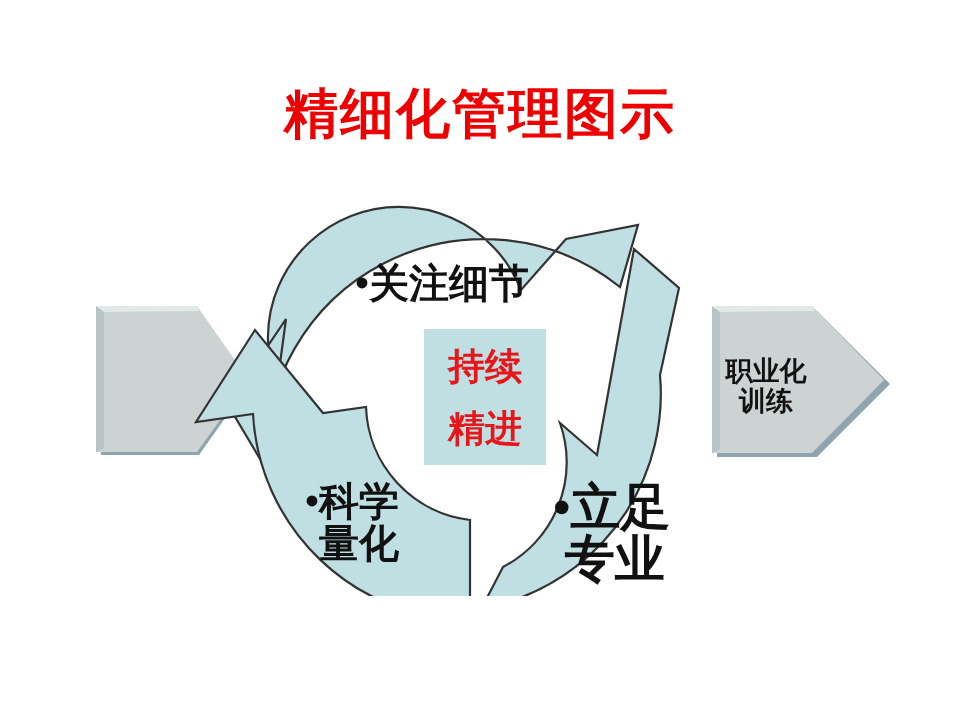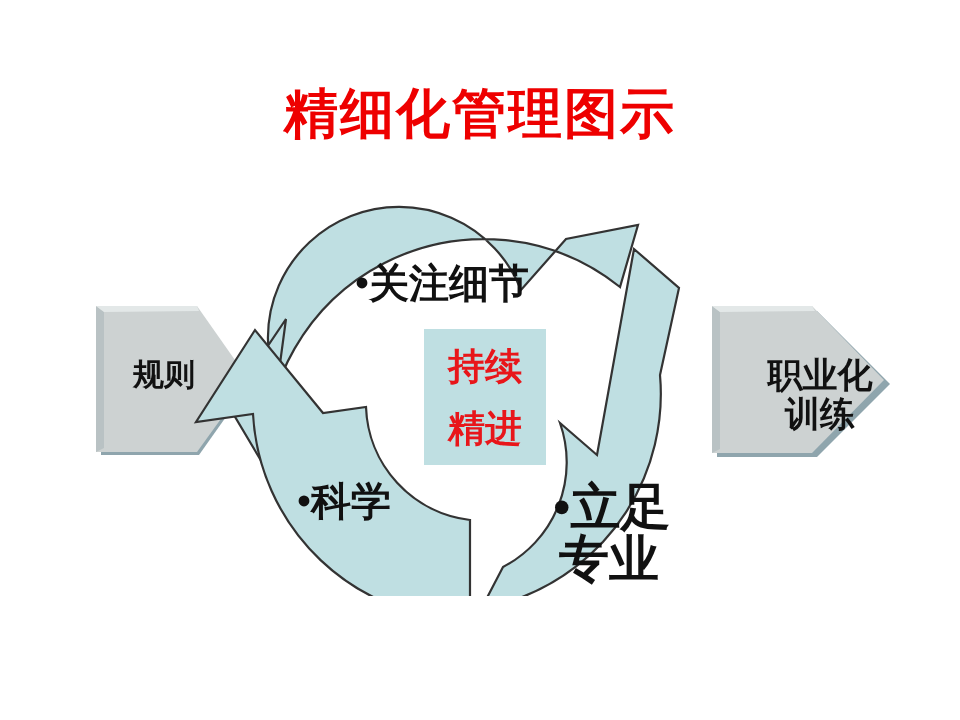--- a/index.html
+++ b/index.html
@@ -68,20 +68,21 @@
   }
   #label-right {
     left: 553px;
     top: 440px;
     font-size: 50px;
     text-align: left;
   }
   #label-right .l2 {
     display: block;
     padding-left: 6px;
+    text-align: center;
   }
 
   
   #center-box {
     position: absolute;
     left: 424px;
     top: 329px;
     width: 122px;
     height: 136px;
     background: #bfdfe2;
@@ -111,24 +112,24 @@
     line-height: 1.12;
     white-space: nowrap;
   }
   #pent-left-label {
     left: 104px;
     top: 358px;
     width: 120px;
     font-size: 31px;
   }
   #pent-right-label {
-    left: 756px;
+    left: 702px;
     top: 356px;
     width: 128px;
-    font-size: 35px;
+    font-size: 27px;
   }
 </style>
 </head>
 <body>
 
 <div id="stage">
 
   <div id="title">精细化管理图示</div>
 
   <svg id="art" viewBox="0 0 960 720" xmlns="http://www.w3.org/2000/svg">
@@ -188,34 +189,32 @@
     <rect x="424" y="329" width="122" height="136" fill="#bfdfe2"></rect>
 
   </svg>
 
   <div class="cycle-label" id="label-top">
     <span>•</span><span>关注细节</span>
   </div>
 
   <div class="cycle-label" id="label-left">
     <span>•</span><span>科学</span>
+    <span class="l2">量化</span>
   </div>
 
   <div class="cycle-label" id="label-right">
     <span>•</span><span>立足</span>
     <span class="l2">专业</span>
   </div>
 
   <div id="center-box">
     <div class="cline">持续</div>
     <div class="cline">精进</div>
   </div>
 
-  <div class="pent-label" id="pent-left-label">
-    <span>规则</span>
-  </div>
 
   <div class="pent-label" id="pent-right-label">
     <span>职业化</span><br>
     <span>训练</span>
   </div>
 
 </div>
 
 </body></html>

